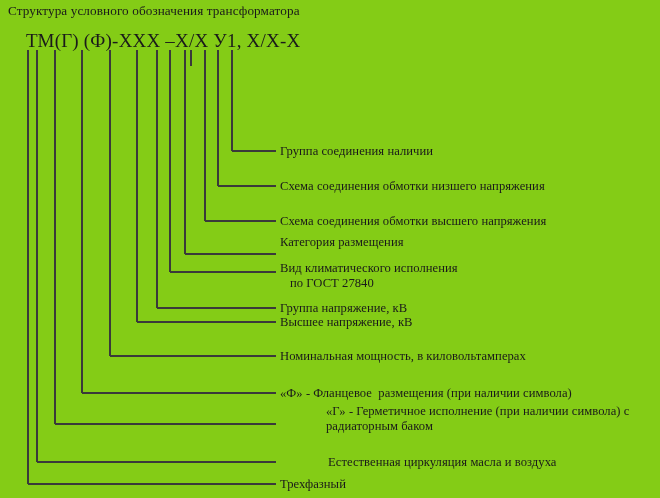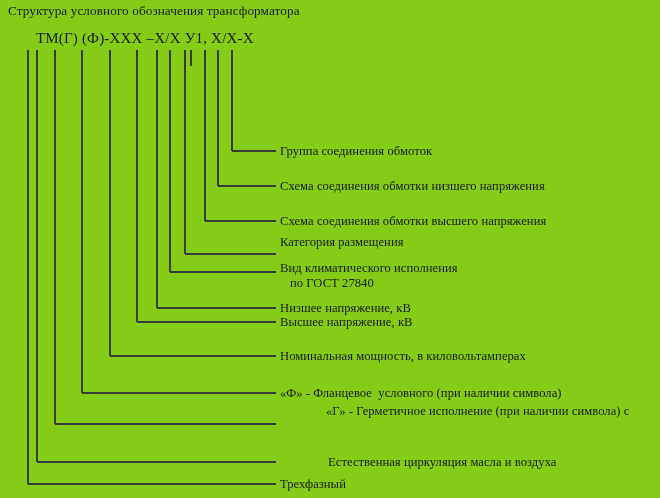--- a/index.html
+++ b/index.html
@@ -31,23 +31,23 @@
     white-space: pre;
     line-height: 1.18;
   }
   #title {
     left: 8px;
     top: 3px;
     font-size: 13.2px;
     letter-spacing: 0.1px;
   }
   #designation {
-    left: 36px;
+    left: 26px;
     top: 30px;
-    font-size: 15px;
+    font-size: 19px;
     letter-spacing: 0.2px;
   }
   .callout-label {
     left: 280px;
     font-size: 12.6px;
     letter-spacing: 0.05px;
   }
   .callout-label .l2 {
     display: block;
     margin-left: 10px;
@@ -99,27 +99,27 @@
       <line x1="82" y1="393" x2="276" y2="393" stroke="#3a3a3a" stroke-width="1.1" shape-rendering="crispEdges"></line>
       <line x1="55" y1="50" x2="55" y2="424" stroke="#3a3a3a" stroke-width="1.1" shape-rendering="crispEdges"></line>
       <line x1="55" y1="424" x2="276" y2="424" stroke="#3a3a3a" stroke-width="1.1" shape-rendering="crispEdges"></line>
       <line x1="37" y1="50" x2="37" y2="462" stroke="#3a3a3a" stroke-width="1.1" shape-rendering="crispEdges"></line>
       <line x1="37" y1="462" x2="276" y2="462" stroke="#3a3a3a" stroke-width="1.1" shape-rendering="crispEdges"></line>
       <line x1="28" y1="50" x2="28" y2="484" stroke="#3a3a3a" stroke-width="1.1" shape-rendering="crispEdges"></line>
       <line x1="28" y1="484" x2="276" y2="484" stroke="#3a3a3a" stroke-width="1.1" shape-rendering="crispEdges"></line>
     </svg>
 
   <div id="labels-layer">
-      <div class="callout-label txt" style="top: 144px;"><span>Группа соединения обмоток</span></div>
+      <div class="callout-label txt" style="top: 144px;"><span>Группа соединения наличии</span></div>
       <div class="callout-label txt" style="top: 179px;"><span>Схема соединения обмотки низшего напряжения</span></div>
       <div class="callout-label txt" style="top: 214px;"><span>Схема соединения обмотки высшего напряжения</span></div>
       <div class="callout-label txt" style="top: 235px;"><span>Категория размещения</span></div>
       <div class="callout-label txt" style="top: 261px;"><span>Вид климатического исполнения</span><span class="l2">по ГОСТ 27840</span></div>
-      <div class="callout-label txt" style="top: 301px;"><span>Низшее напряжение, кВ</span></div>
+      <div class="callout-label txt" style="top: 301px;"><span>Группа напряжение, кВ</span></div>
       <div class="callout-label txt" style="top: 315px;"><span>Высшее напряжение, кВ</span></div>
       <div class="callout-label txt" style="top: 349px;"><span>Номинальная мощность, в киловольтамперах</span></div>
-      <div class="callout-label txt" style="top: 386px;"><span>«Ф» - Фланцевое  условного (при наличии символа)</span></div>
-      <div class="callout-label txt no-indent" style="top: 404px; margin-left: 46px;"><span>«Г» - Герметичное исполнение (при наличии символа) с</span></div>
+      <div class="callout-label txt" style="top: 386px;"><span>«Ф» - Фланцевое  размещения (при наличии символа)</span></div>
+      <div class="callout-label txt no-indent" style="top: 404px; margin-left: 46px;"><span>«Г» - Герметичное исполнение (при наличии символа) с</span><span class="l2">радиаторным баком</span></div>
       <div class="callout-label txt" style="top: 455px; margin-left: 48px;"><span>Естественная циркуляция масла и воздуха</span></div>
       <div class="callout-label txt" style="top: 477px;"><span>Трехфазный</span></div>
     </div>
 
 </div>
 
 </body></html>

